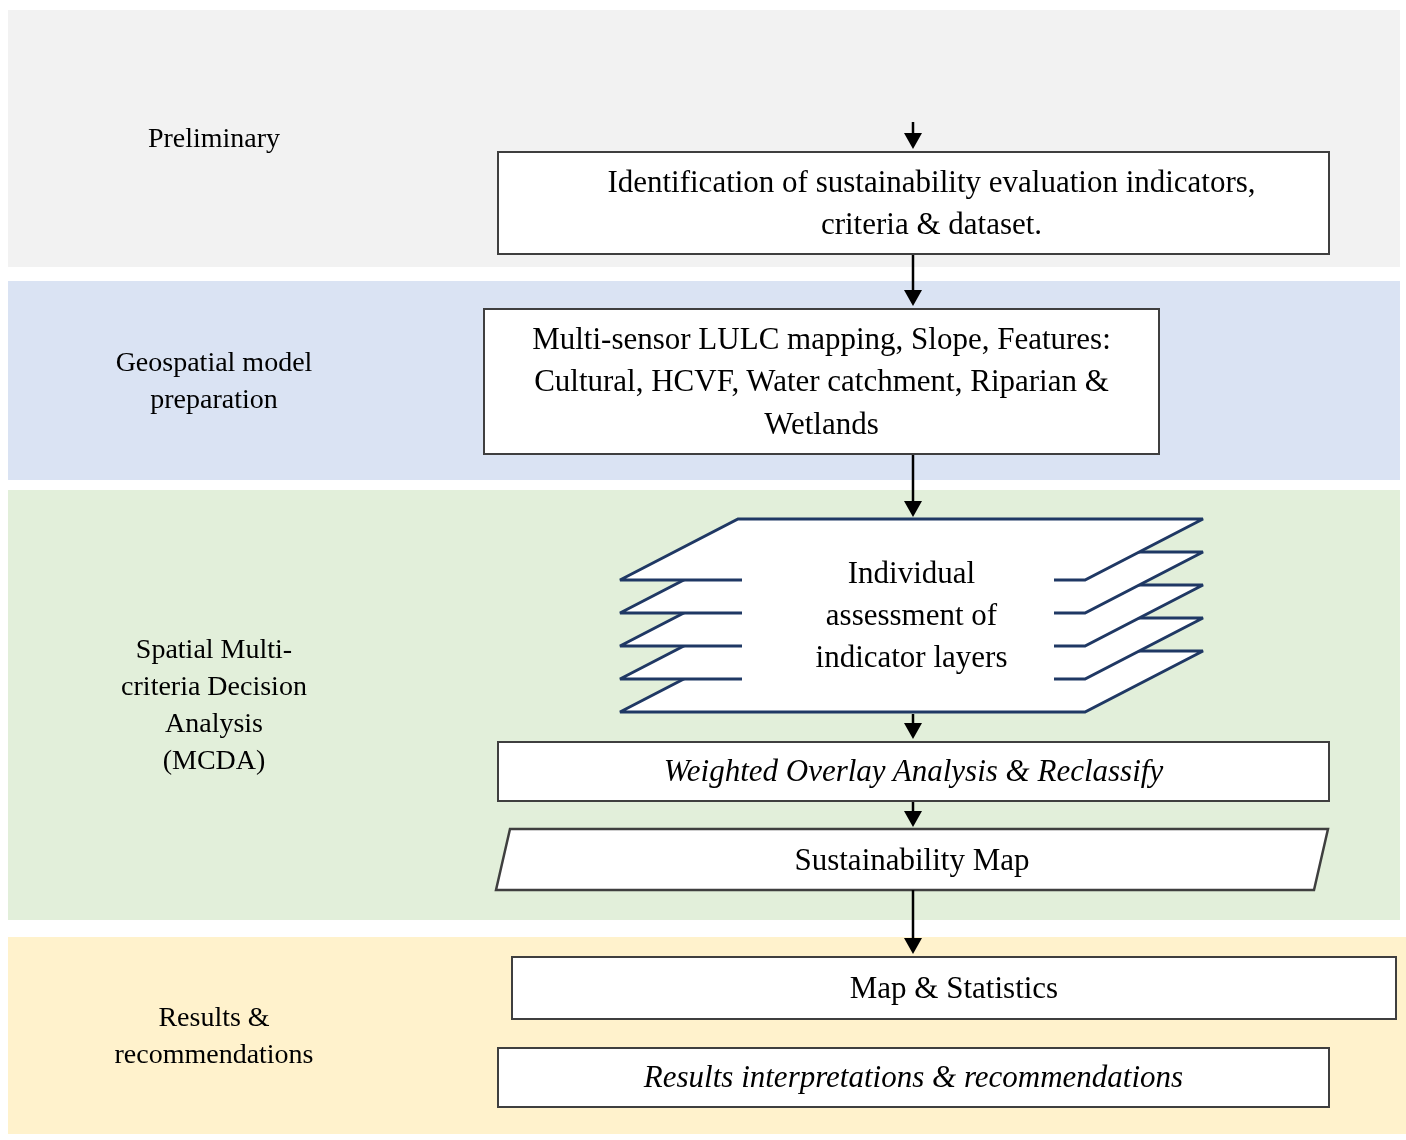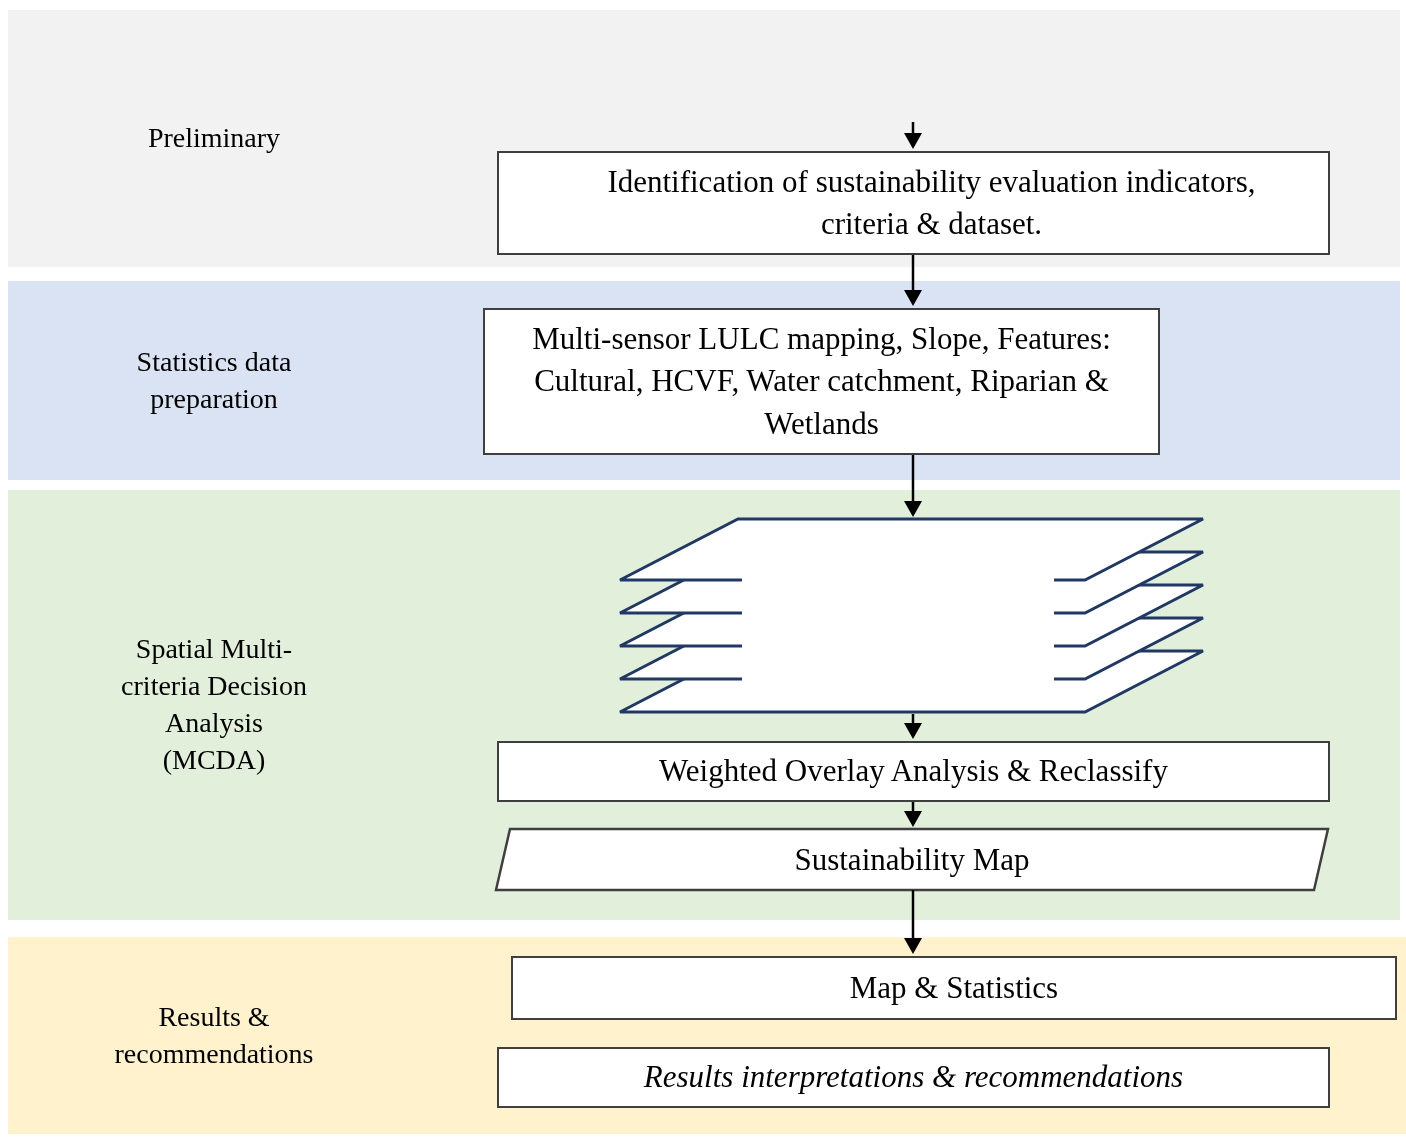--- a/index.html
+++ b/index.html
@@ -20,37 +20,37 @@
   .overlay-svg { position:absolute; left:0; top:0; z-index:1; }
   .node {
     position:absolute; box-sizing:border-box; z-index:2;
     display:flex; align-items:center; justify-content:center;
     text-align:center; font-size:31px; line-height:1.36; white-space:pre-line;
     background:#ffffff; border:2.5px solid #3f3f3f;
   }
   .node--define    { left:497px; top:20px;   width:833px; height:102px; }
   .node--identify  { left:497px; top:151px;  width:833px; height:104px;padding-left:36px; }
   .node--geodata   { left:483px; top:308px;  width:677px; height:147px; }
-  .node--overlay   { left:497px; top:741px;  width:833px; height:61px; }
+  .node--overlay   { left:497px; top:741px;  width:833px; height:61px;font-style:italic; }
   .node--map-stats { left:511px; top:956px;  width:886px; height:64px; }
   .node--results   { left:497px; top:1047px; width:833px; height:61px;font-style:italic; }
   .node--ghost { background:transparent; border:none; }
   .node--layers-text { left:620px; top:540px; width:583px; height:150px; }
   .node--sustain-map { left:496px; top:829px; width:832px; height:62px; }
 </style>
 </head>
 <body>
 
 <div class="page">
 
   <div class="band band--preliminary">
     <div class="band-label">Preliminary</div>
   </div>
   <div class="band band--geospatial">
-    <div class="band-label">Statistics data
+    <div class="band-label">Geospatial model
 preparation</div>
   </div>
   <div class="band band--mcda">
     <div class="band-label">Spatial Multi-
 criteria Decision
 Analysis
 (MCDA)</div>
   </div>
   <div class="band band--results">
     <div class="band-label">Results &amp;
@@ -96,18 +96,21 @@
         <polygon points="904,938 922,938 913,954" stroke="none"></polygon>
       </g>
     </g>
   </svg>
 
   <div class="node node--identify">Identification of sustainability evaluation indicators,
 criteria &amp; dataset.</div>
   <div class="node node--geodata">Multi-sensor LULC mapping, Slope, Features:
 Cultural, HCVF, Water catchment, Riparian &amp;
 Wetlands</div>
+  <div class="node node--ghost node--layers-text">Individual
+assessment of
+indicator layers</div>
   <div class="node node--overlay">Weighted Overlay Analysis &amp; Reclassify</div>
   <div class="node node--ghost node--sustain-map">Sustainability Map</div>
   <div class="node node--map-stats">Map &amp; Statistics</div>
   <div class="node node--results">Results interpretations &amp; recommendations</div>
 
 </div>
 
 </body></html>

